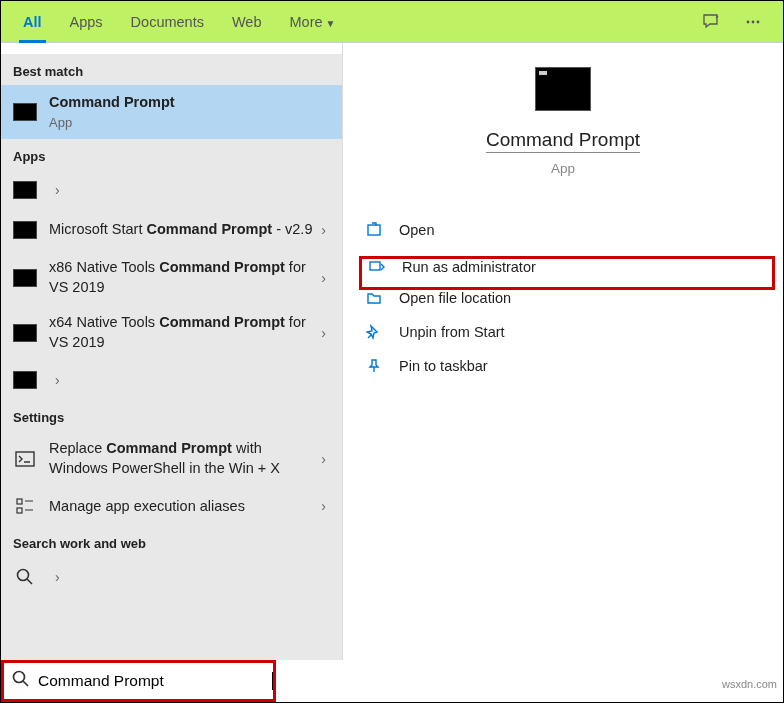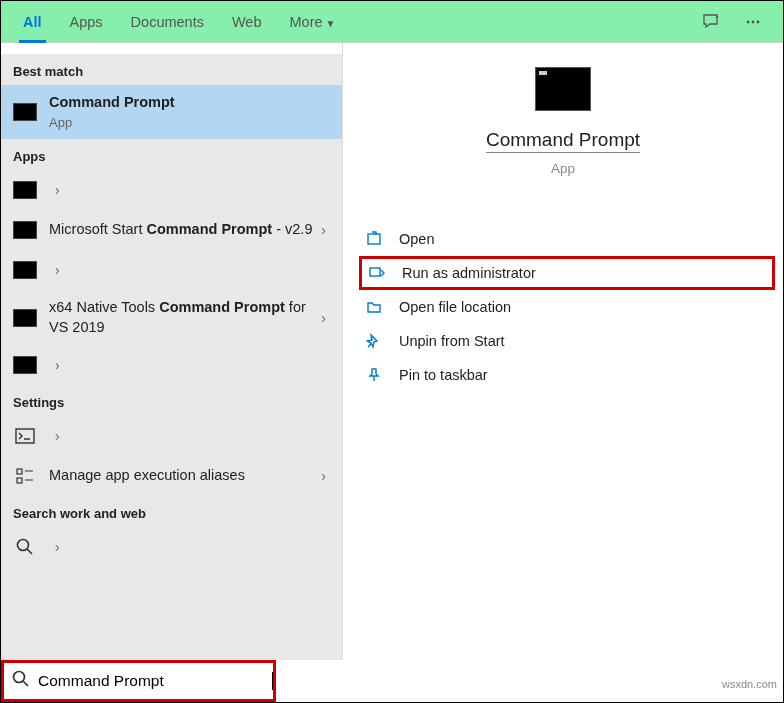--- a/index.html
+++ b/index.html
@@ -1,18 +1,18 @@
 <!DOCTYPE html>
 <html><head>
   <meta charset="utf-8">
   <style>
     * { margin: 0; padding: 0; box-sizing: border-box; font-family: "Segoe UI", Arial, sans-serif; }
     body { width: 784px; height: 703px; background: #fff; overflow: hidden; border: 1px solid #000; position: relative; }
     
-    .tab-bar { display: flex; align-items: center; height: 42px; padding: 0 8px; border-bottom: 1px solid #ccc; background: #86efac; }
+    .tab-bar { display: flex; align-items: center; height: 42px; padding: 0 8px; border-bottom: 1px solid #ccc; background: #bef264; }
     .tab { padding: 0 14px; height: 42px; line-height: 42px; font-size: 14.5px; color: #555; cursor: pointer; position: relative; }
     .tab.active { color: #0078d4; font-weight: 600; }
     .tab.active::after { content: ""; position: absolute; bottom: 0; left: 10px; right: 10px; height: 3px; background: #0078d4; }
     .tab .chev { font-size: 10px; margin-left: 3px; }
     .tab-spacer { flex: 1; }
     .tab-right { display: flex; align-items: center; gap: 22px; padding-right: 12px; }
     .feedback-icon svg, .more-icon svg { display: block; }
     
     .main { display: flex; height: calc(100% - 42px - 42px); }
     
@@ -31,21 +31,21 @@
     .chevron { color: #666; font-size: 14px; padding: 0 6px; }
     .sub-note { color: #888; font-size: 13.5px; }
     
     .preview-header { text-align: center; }
     .preview-icon { width: 56px; height: 44px; background: #000; margin: 0 auto 18px; border: 1px solid #555; position: relative; }
     .preview-icon::before { content: ""; position: absolute; top: 3px; left: 3px; width: 8px; height: 4px; background: #ccc; }
     .preview-title { font-size: 19px; color: #222; border-bottom: 1px solid #888; display: inline-block; padding-bottom: 1px; }
     .preview-sub { font-size: 13.5px; color: #888; margin-top: 8px; }
     
     .actions { margin-top: 46px; padding: 0 8px 0 16px; }
-    .action-row { display: flex; align-items: center; height: 34px; padding-left: 4px; cursor: pointer; }
+    .action-row { display: flex; align-items: flex-start; height: 34px; padding-left: 4px; cursor: pointer; }
     .action-row.boxed { border: 3px solid #c00; }
     .action-icon { width: 22px; margin-right: 14px; color: #0078d4; display: flex; justify-content: center; }
     .action-label { font-size: 14.5px; color: #222; }
     
     .search-bar { position: absolute; bottom: 0; left: 0; right: 0; height: 42px; display: flex; align-items: center; background: #fff; }
     .search-box { display: flex; align-items: center; border: 3px solid #c00; height: 42px; width: 275px; padding-left: 8px; }
     .search-box .mag { margin-right: 8px; }
     .search-input { border: none; outline: none; font-size: 15.5px; flex: 1; background: transparent; }
     .search-cursor { border-right: 1px solid #000; animation: blink 1s infinite; }
     @keyframes blink { 50% { border-color: transparent; } }
@@ -103,20 +103,21 @@
       <div class="result-icon">
           <div class="cmd-box"></div>
         </div>
       <div class="result-text"><span>Microsoft Start </span><span class="bold">Command Prompt</span><span> - v2.9</span></div>
       <div class="chevron">›</div>
     </div>
     <div class="result-row">
       <div class="result-icon">
           <div class="cmd-box"></div>
         </div>
+      <div class="result-text"><span>x86 Native Tools </span><span class="bold">Command Prompt</span><span> for VS 2019</span></div>
       <div class="chevron">›</div>
     </div>
     <div class="result-row">
       <div class="result-icon">
           <div class="cmd-box"></div>
         </div>
       <div class="result-text"><span>x64 Native Tools </span><span class="bold">Command Prompt</span><span> for VS 2019</span></div>
       <div class="chevron">›</div>
     </div>
     <div class="result-row">
@@ -127,20 +128,21 @@
     </div>
 
     <div class="section-label">Settings</div>
     <div class="result-row">
       <div class="result-icon">
         <svg width="20" height="16" viewBox="0 0 20 16" fill="none" stroke="#333" stroke-width="1.4">
             <rect x="1" y="1" width="18" height="14"></rect>
             <path d="M4 5l3 3-3 3M9 11h6"></path>
           </svg>
       </div>
+      <div class="result-text"><span>Replace </span><span class="bold">Command Prompt</span><span> with Windows PowerShell in the Win + X</span></div>
       <div class="chevron">›</div>
     </div>
     <div class="result-row">
       <div class="result-icon">
         <svg width="18" height="16" viewBox="0 0 18 16" fill="none" stroke="#333" stroke-width="1.2">
             <rect x="1" y="1" width="5" height="5"></rect>
             <rect x="1" y="10" width="5" height="5"></rect>
             <path d="M9 3h8M9 12h8"></path>
           </svg>
       </div>

